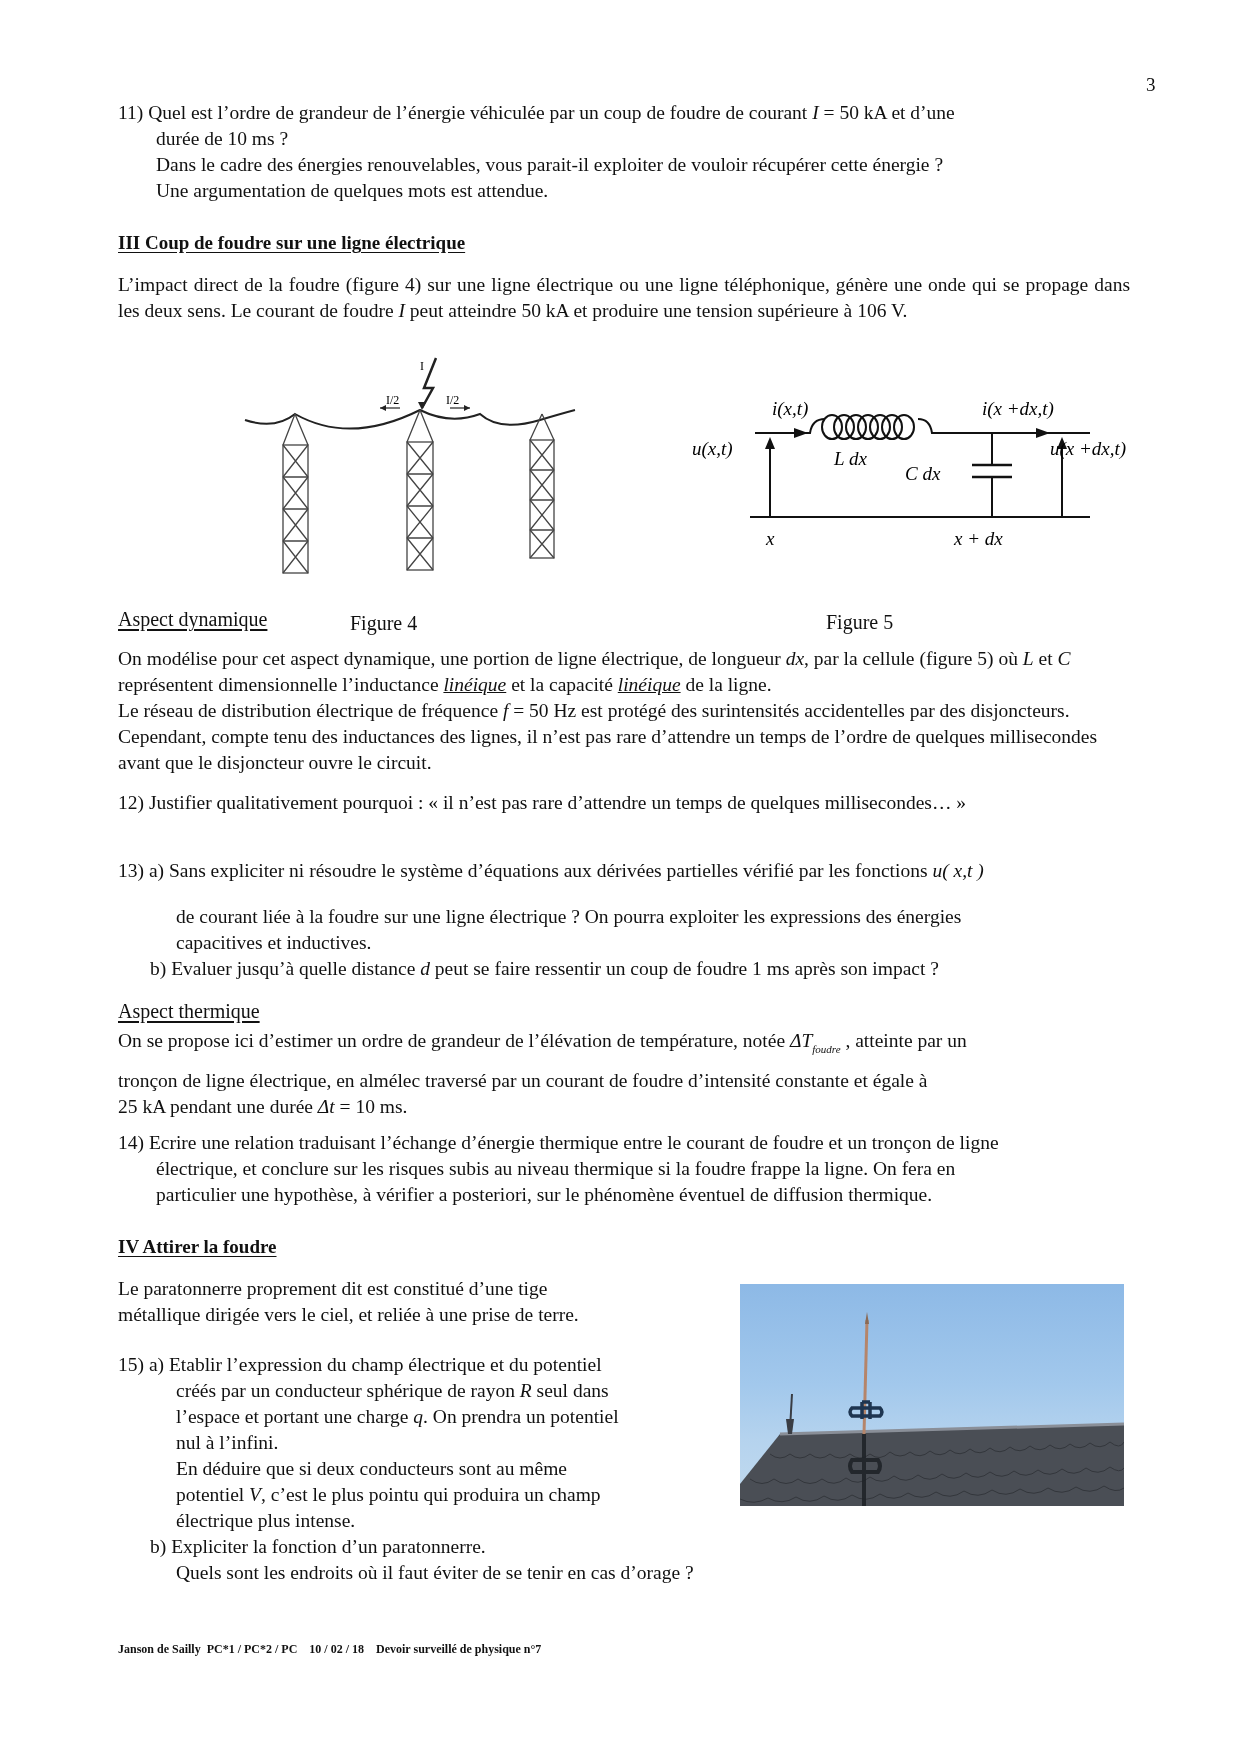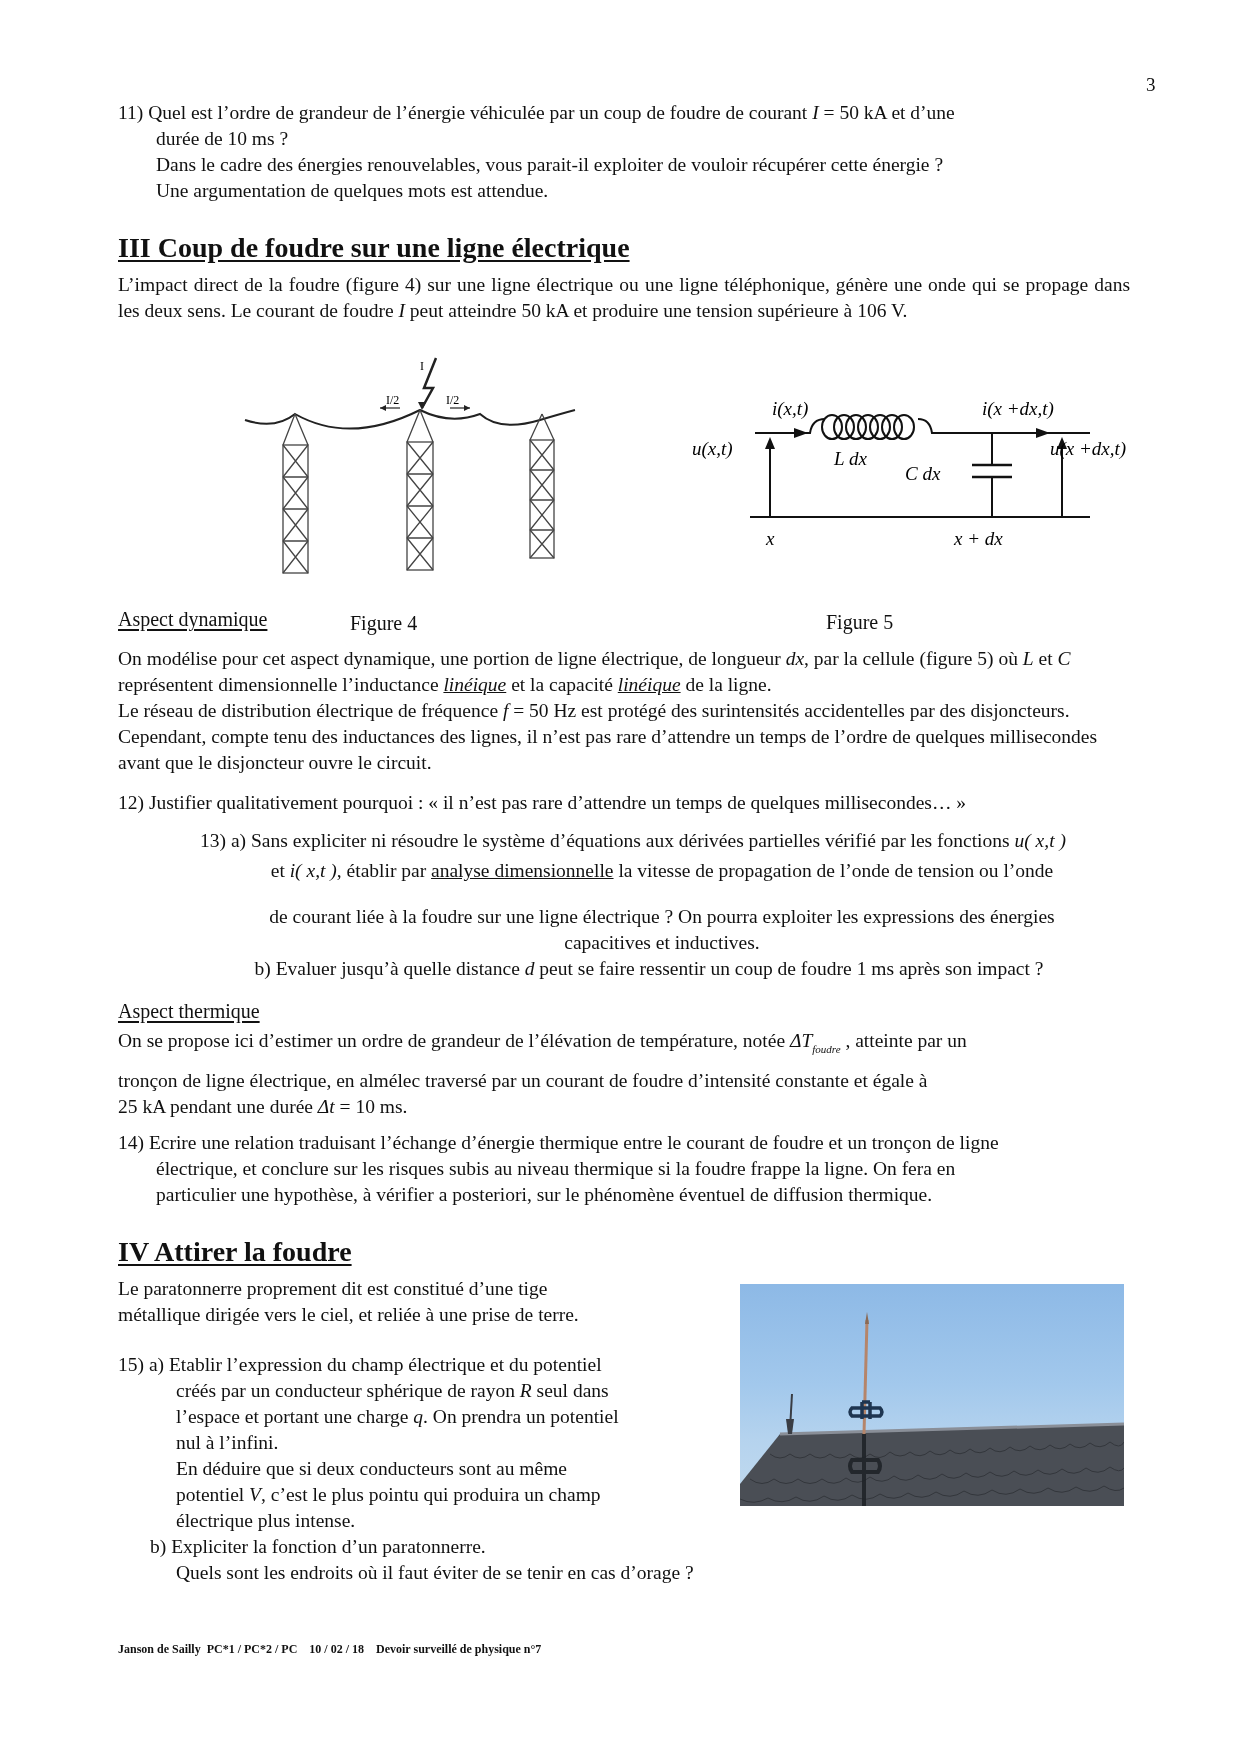--- a/index.html
+++ b/index.html
@@ -3,21 +3,21 @@
 <meta charset="utf-8">
 <style>
   html, body { margin: 0; padding: 0; background: #ffffff; }
   body { width: 1240px; height: 1754px; position: relative; overflow: hidden;
          font-family: "Liberation Serif", "DejaVu Serif", serif; color: #111; }
   .page-num { position: absolute; left: 1146px; top: 74px; font-size: 19px; }
   .abs { position: absolute; }
   .txt { font-size: 19.5px; line-height: 26px; }
   .indent { padding-left: 38px; }
   .indent2 { padding-left: 58px; }
-  .section-title { font-weight: bold; font-size: 28px; text-decoration: underline; text-underline-offset: 3px; }
+  .section-title { font-weight: bold; font-size: 19px; text-decoration: underline; text-underline-offset: 3px; }
   .sub-title { font-size: 20px; text-decoration: underline; text-underline-offset: 3px; }
   .justify { text-align: justify; }
   i, .it { font-style: italic; }
   .u { text-decoration: underline; }
   .caption { font-size: 20px; margin-top: 22px; }
   .footer { font-weight: bold; font-size: 12px; white-space: pre; }
   svg text { font-family: "Liberation Serif", serif; }
   .photo { position: absolute; left: 740px; top: 1284px; width: 384px; height: 222px; overflow: hidden;
            background: linear-gradient(180deg, #8db9e6 0%, #a2c8ec 45%, #b5d3ee 70%, #c3dbef 100%); }
   sub.small { font-size: 11px; font-style: italic; vertical-align: -6px; }
@@ -121,23 +121,22 @@
 <div class="abs sub-title" style="left:118px; top:608px;">Aspect dynamique</div>
 <div class="abs txt" style="left:118px; top:646px; width:1025px;">
   <div><span>On modélise pour cet aspect dynamique, une portion de ligne électrique, de longueur </span><i>dx</i><span>, par la cellule (figure 5) où </span><i>L</i><span> et </span><i>C</i><span> représentent dimensionnelle l’inductance </span><i class="u">linéique</i><span> et la capacité </span><i class="u">linéique</i><span> de la ligne.</span></div>
   <div><span>Le réseau de distribution électrique de fréquence </span><i>f</i><span> = 50 Hz est protégé des surintensités accidentelles par des disjoncteurs. Cependant, compte tenu des inductances des lignes, il n’est pas rare d’attendre un temps de l’ordre de quelques millisecondes avant que le disjoncteur ouvre le circuit.</span></div>
 </div>
 
 <div class="abs txt" style="left:118px; top:790px; width:1030px;">
   <span>12)</span> <span>Justifier qualitativement pourquoi : « il n’est pas rare d’attendre un temps de quelques millisecondes… »</span>
 </div>
 
-<div class="abs txt" style="left:118px; top:828px; width:1030px;text-align:center;">
+<div class="abs txt" style="left:118px; top:858px; width:1030px;">
   <div><span>13)</span> <span>a)</span> <span>Sans expliciter ni résoudre le système d’équations aux dérivées partielles vérifié par les fonctions </span><i>u( x,t )</i></div>
-  <div class="indent2" style="margin-top:4px;"><span>et </span><i>i( x,t )</i><span>, établir par </span><span class="u">analyse dimensionnelle</span><span> la vitesse de propagation de l’onde de tension ou l’onde</span></div>
   <div class="indent2" style="margin-top:20px;">de courant liée à la foudre sur une ligne électrique ? On pourra exploiter les expressions des énergies</div>
   <div class="indent2">capacitives et inductives.</div>
   <div style="padding-left:32px;"><span>b)</span> <span>Evaluer jusqu’à quelle distance </span><i>d</i><span> peut se faire ressentir un coup de foudre 1 ms après son impact ?</span></div>
 </div>
 
 <div class="abs sub-title" style="left:118px; top:1000px;">Aspect thermique</div>
 <div class="abs txt" style="left:118px; top:1028px; width:1030px;">
   <div><span>On se propose ici d’estimer un ordre de grandeur de l’élévation de température, notée </span><i>ΔT</i><sub class="small">foudre</sub><span> , atteinte par un</span></div>
   <div style="margin-top:6px;">tronçon de ligne électrique, en almélec traversé par un courant de foudre d’intensité constante et égale à</div>
   <div><span>25 kA pendant une durée </span><i>Δt</i><span> = 10  ms.</span></div>

